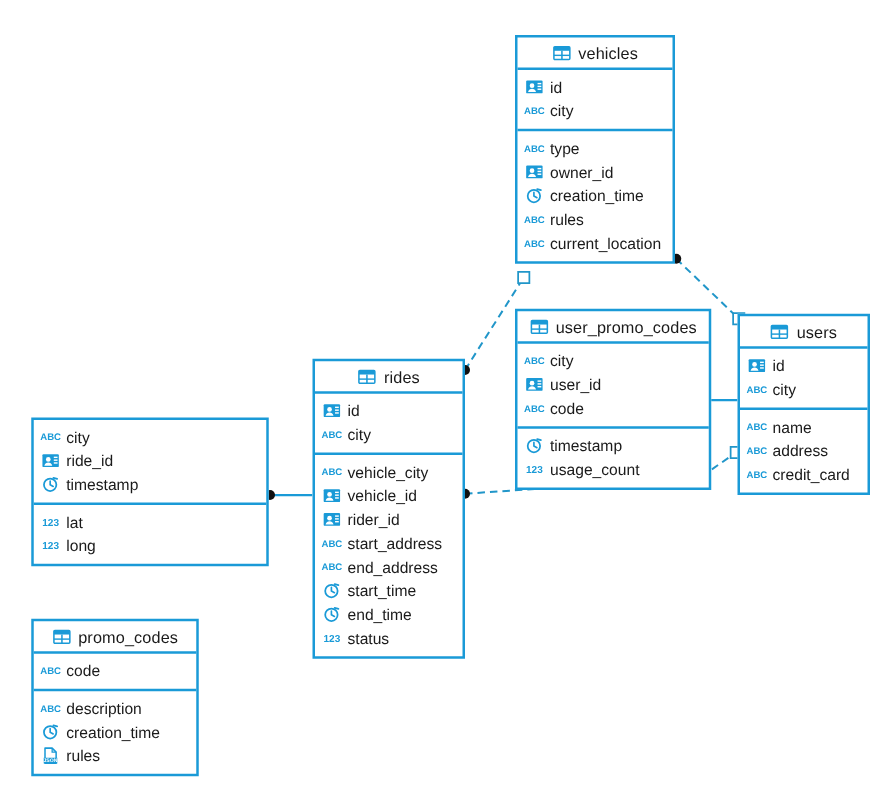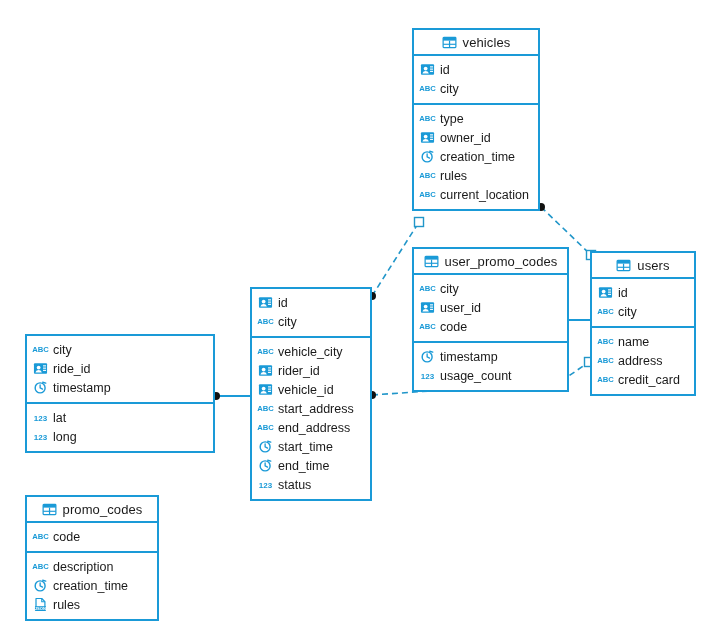--- a/index.html
+++ b/index.html
@@ -277,20 +277,29 @@
           </div>
           <div class="field">
             <svg class="ico" viewBox="0 0 16 16">
               <text x="8" y="11" font-family="Liberation Sans, sans-serif" font-size="8.2" font-weight="bold" text-anchor="middle" fill="#1a9ad7">ABC</text>
             </svg>
             <span class="fname">credit_card</span>
           </div>
         </div>
       </div>
       <div class="table-node" style="left: 250px; top: 287px; width: 122px;">
+        <div class="tbl-header">
+          <svg class="ico" viewBox="0 0 16 16">
+            <rect x="1.2" y="2.6" width="13.6" height="10.8" rx="0.8" fill="none" stroke="#1a9ad7" stroke-width="1.3"></rect>
+            <rect x="1.2" y="2.6" width="13.6" height="3.4" fill="#1a9ad7"></rect>
+            <rect x="7.4" y="6.0" width="1.3" height="7.4" fill="#1a9ad7"></rect>
+            <rect x="1.2" y="9.3" width="13.6" height="1.2" fill="#1a9ad7"></rect>
+          </svg>
+          <span class="tbl-title">rides</span>
+        </div>
         <div class="sec keys">
           <div class="field key">
             <svg class="ico" viewBox="0 0 16 16">
               <rect x="1" y="2.5" width="14" height="11" rx="1" fill="#1a9ad7"></rect>
               <circle cx="6" cy="7" r="2" fill="#ffffff"></circle>
               <path d="M2.6 12.3c0.5-1.9 1.9-2.7 3.4-2.7s2.9 0.8 3.4 2.7z" fill="#ffffff"></path>
               <rect x="10.7" y="4.6" width="3.2" height="1.2" fill="#ffffff"></rect>
               <rect x="10.7" y="7" width="3.2" height="1.2" fill="#ffffff"></rect>
               <rect x="10.7" y="9.4" width="3.2" height="1.2" fill="#ffffff"></rect>
             </svg>
@@ -312,32 +321,32 @@
           </div>
           <div class="field">
             <svg class="ico" viewBox="0 0 16 16">
               <rect x="1" y="2.5" width="14" height="11" rx="1" fill="#1a9ad7"></rect>
               <circle cx="6" cy="7" r="2" fill="#ffffff"></circle>
               <path d="M2.6 12.3c0.5-1.9 1.9-2.7 3.4-2.7s2.9 0.8 3.4 2.7z" fill="#ffffff"></path>
               <rect x="10.7" y="4.6" width="3.2" height="1.2" fill="#ffffff"></rect>
               <rect x="10.7" y="7" width="3.2" height="1.2" fill="#ffffff"></rect>
               <rect x="10.7" y="9.4" width="3.2" height="1.2" fill="#ffffff"></rect>
             </svg>
+            <span class="fname">vehicle_id</span>
+          </div>
+          <div class="field">
+            <svg class="ico" viewBox="0 0 16 16">
+              <rect x="1" y="2.5" width="14" height="11" rx="1" fill="#1a9ad7"></rect>
+              <circle cx="6" cy="7" r="2" fill="#ffffff"></circle>
+              <path d="M2.6 12.3c0.5-1.9 1.9-2.7 3.4-2.7s2.9 0.8 3.4 2.7z" fill="#ffffff"></path>
+              <rect x="10.7" y="4.6" width="3.2" height="1.2" fill="#ffffff"></rect>
+              <rect x="10.7" y="7" width="3.2" height="1.2" fill="#ffffff"></rect>
+              <rect x="10.7" y="9.4" width="3.2" height="1.2" fill="#ffffff"></rect>
+            </svg>
             <span class="fname">rider_id</span>
-          </div>
-          <div class="field">
-            <svg class="ico" viewBox="0 0 16 16">
-              <rect x="1" y="2.5" width="14" height="11" rx="1" fill="#1a9ad7"></rect>
-              <circle cx="6" cy="7" r="2" fill="#ffffff"></circle>
-              <path d="M2.6 12.3c0.5-1.9 1.9-2.7 3.4-2.7s2.9 0.8 3.4 2.7z" fill="#ffffff"></path>
-              <rect x="10.7" y="4.6" width="3.2" height="1.2" fill="#ffffff"></rect>
-              <rect x="10.7" y="7" width="3.2" height="1.2" fill="#ffffff"></rect>
-              <rect x="10.7" y="9.4" width="3.2" height="1.2" fill="#ffffff"></rect>
-            </svg>
-            <span class="fname">vehicle_id</span>
           </div>
           <div class="field">
             <svg class="ico" viewBox="0 0 16 16">
               <text x="8" y="11" font-family="Liberation Sans, sans-serif" font-size="8.2" font-weight="bold" text-anchor="middle" fill="#1a9ad7">ABC</text>
             </svg>
             <span class="fname">start_address</span>
           </div>
           <div class="field">
             <svg class="ico" viewBox="0 0 16 16">
               <text x="8" y="11" font-family="Liberation Sans, sans-serif" font-size="8.2" font-weight="bold" text-anchor="middle" fill="#1a9ad7">ABC</text>

